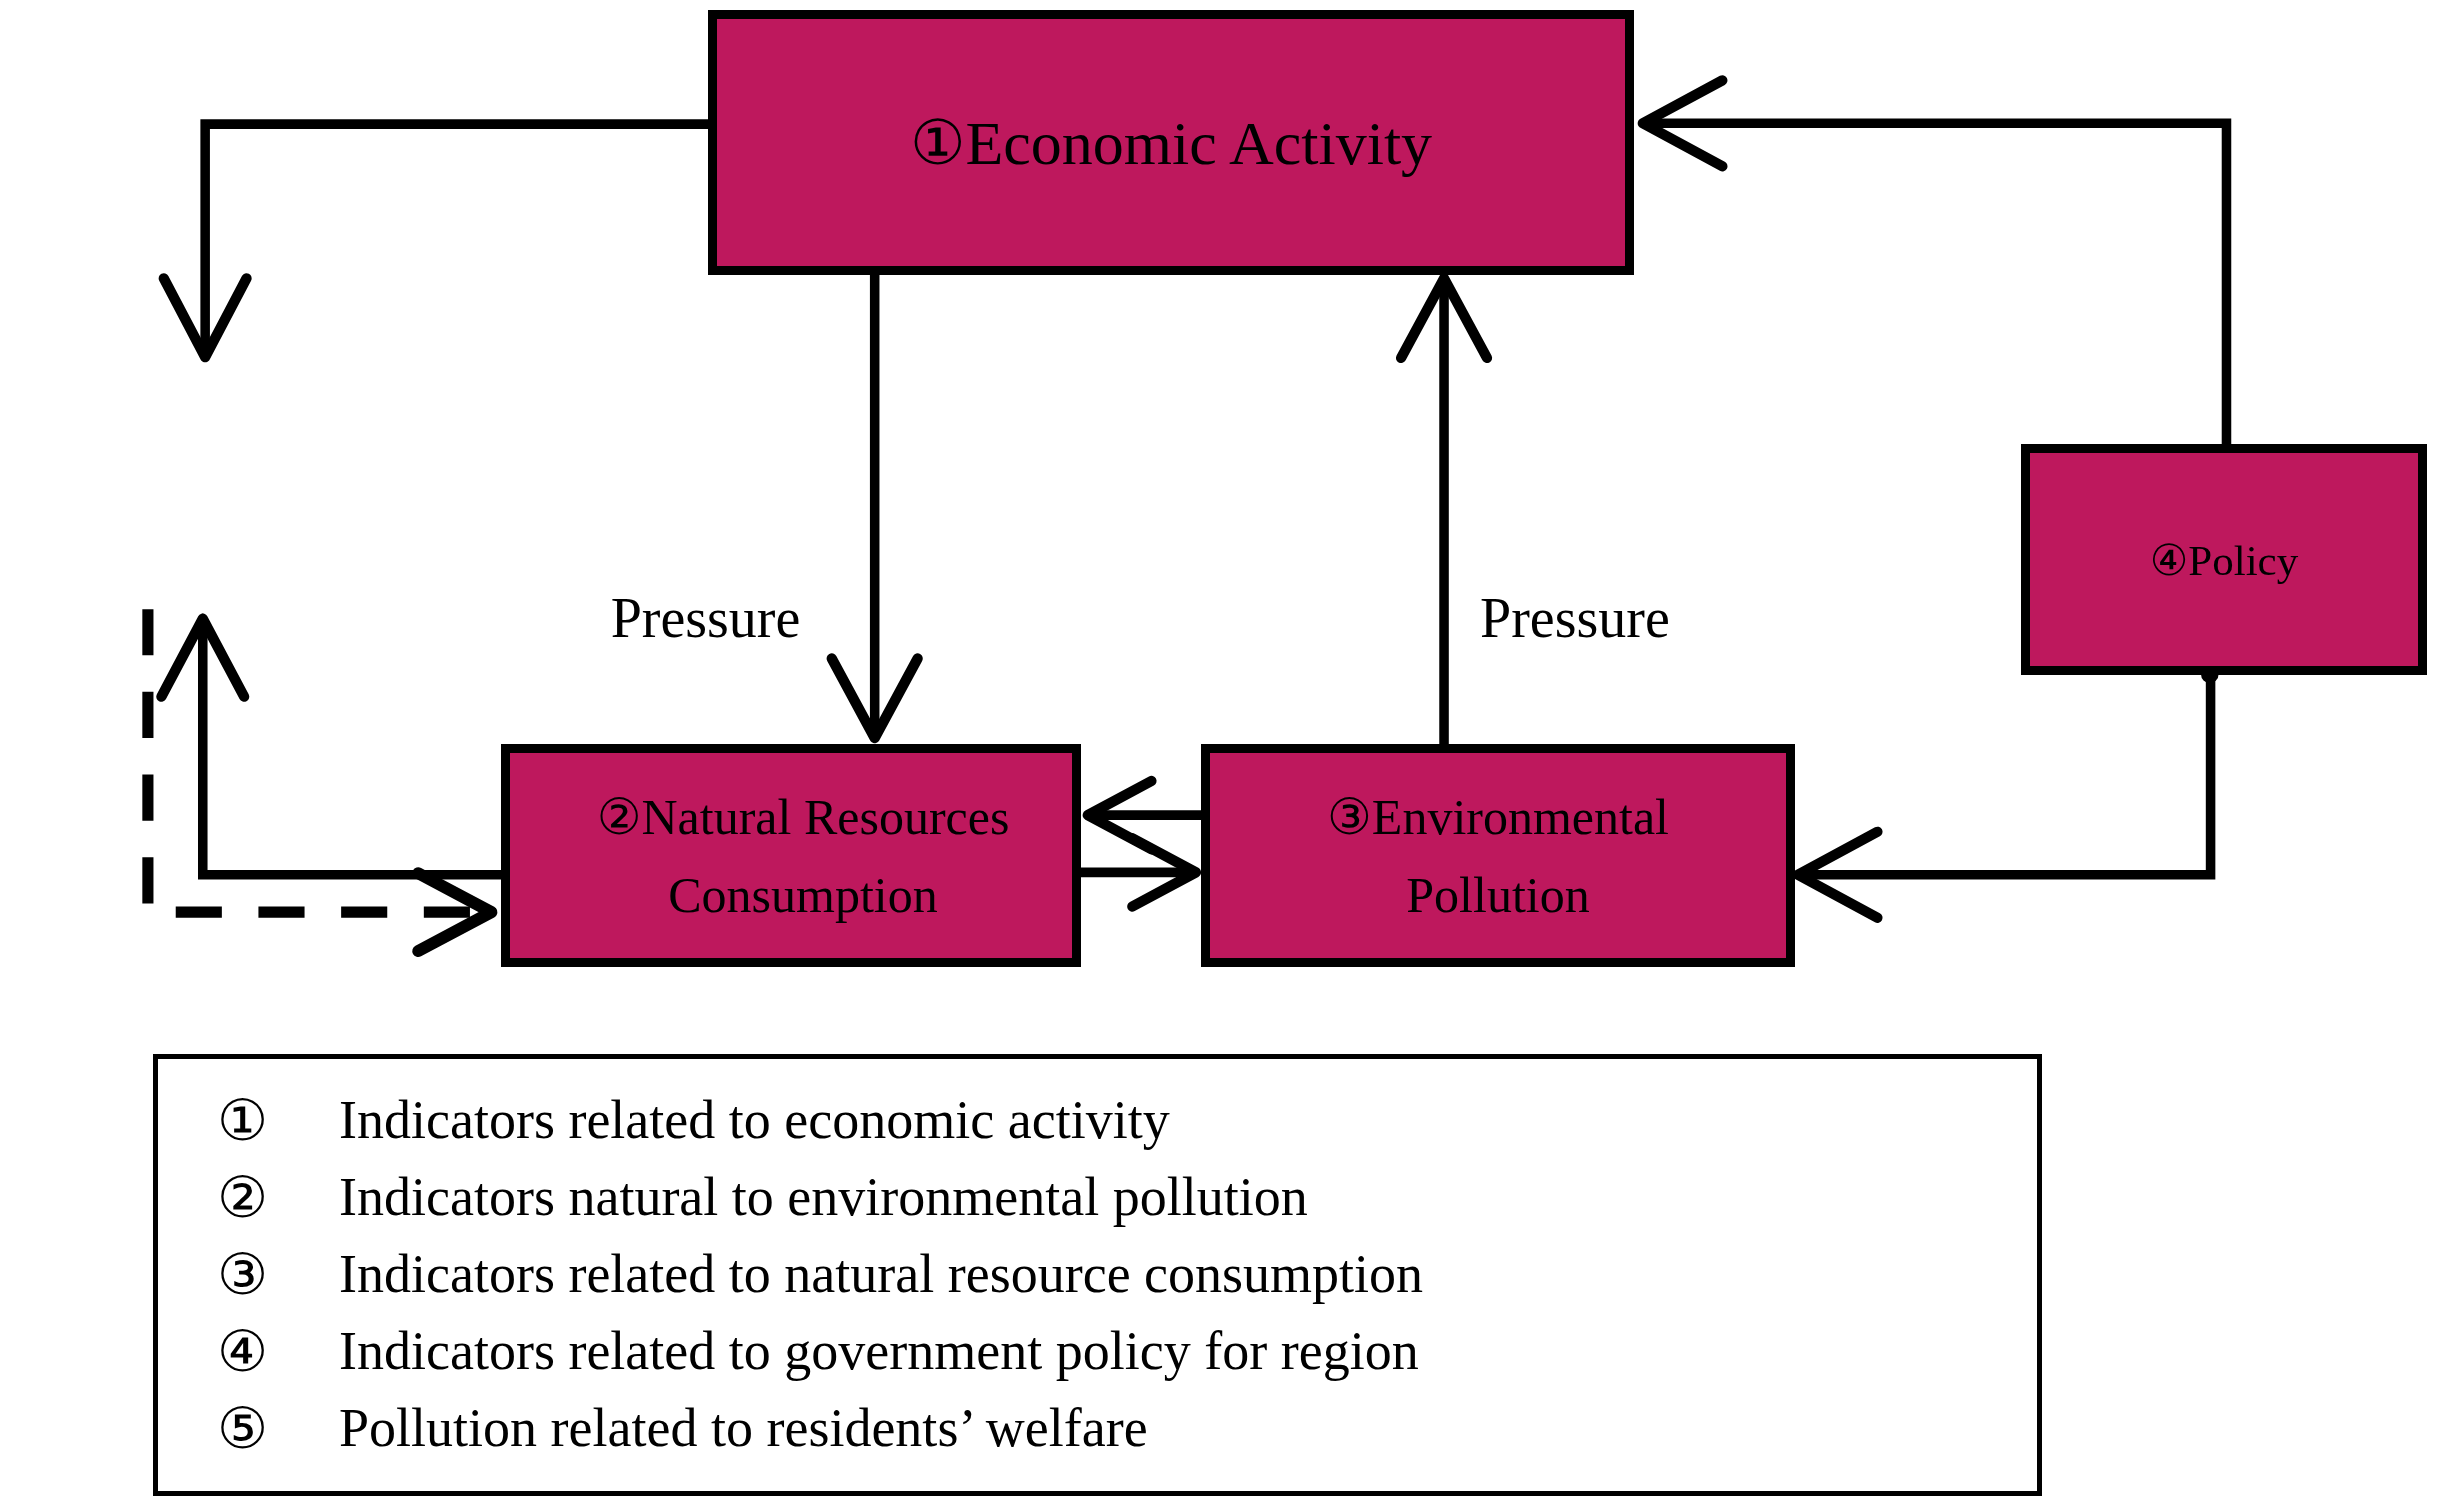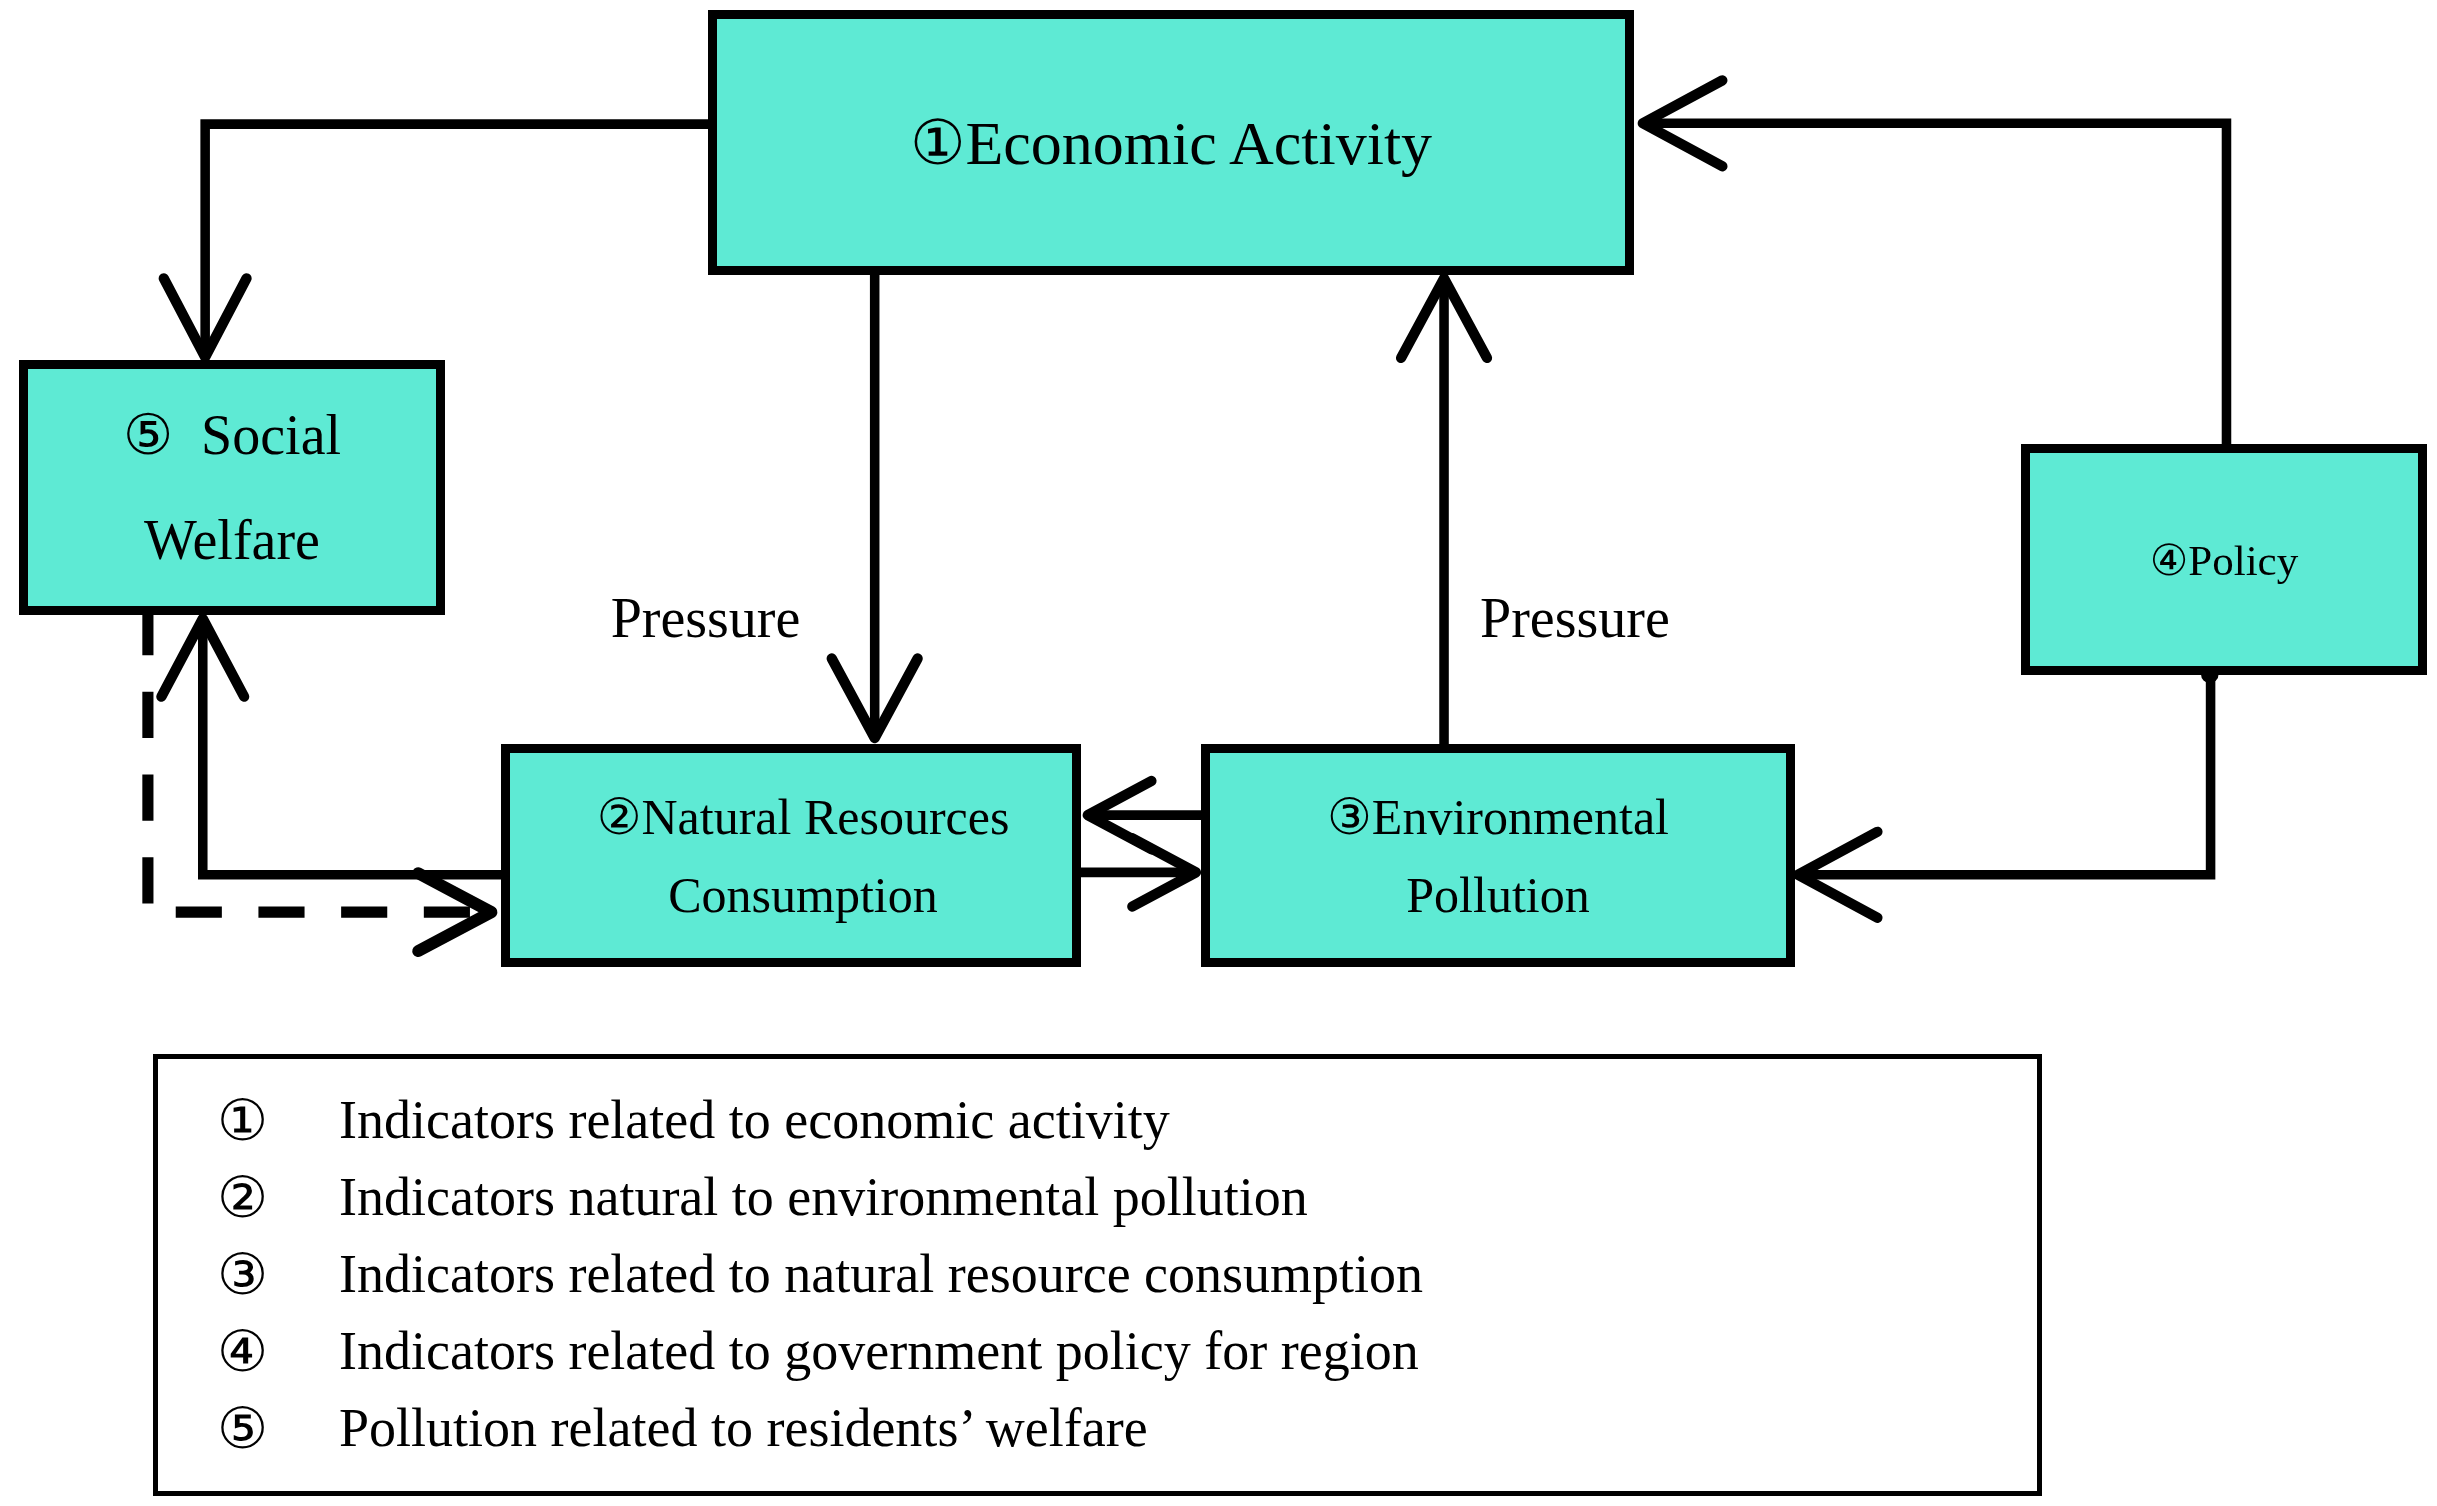--- a/index.html
+++ b/index.html
@@ -2,21 +2,21 @@
 <html style="font-size:12.7px"><head>
 <meta charset="utf-8">
 <style>
   html,body { margin:0; padding:0; background:#ffffff; }
   .canvas {
     position:relative; width:2438px; height:1507px; background:#ffffff;
     font-family:"Liberation Serif","DejaVu Serif",serif; color:#000000; overflow:hidden;
   }
   svg.connectors { position:absolute; left:0; top:0; width:2438px; height:1507px; z-index:1; }
   .node {
-    position:absolute; background:#5eead4; border:9.5px solid #000000; box-sizing:border-box;
+    position:absolute; background:#be185d; border:9.5px solid #000000; box-sizing:border-box;
     z-index:2; display:flex; flex-direction:column; align-items:center; justify-content:center;
     text-align:right;
   }
   .node .line { white-space:pre; }
   #node-ea     { left:708px;  top:9.5px;   width:926px; height:265px; font-size:62px; }
   #node-sw     { left:19px;   top:360px;  width:426px;  height:255px; font-size:56px; line-height:105px; }
   #node-nr     { left:501px;  top:744px;  width:580px;  height:223px; font-size:50px; line-height:78px;padding-left:24px; }
   #node-ep     { left:1201px; top:744px;  width:594px;  height:223px; font-size:50px; line-height:78px; }
   #node-policy { left:2021px; top:444px;  width:406px;  height:231px; font-size:43px; }
   .edge-label { position:absolute; z-index:3; font-size:56px; line-height:1; }
@@ -82,24 +82,20 @@
     <g>
       <path d="M186,766 V1147 H600" stroke-width="14" stroke-dasharray="58 46"></path>
       <path d="M618,1147 L526,1098 M618,1147 L526,1196" stroke-width="15" stroke-linecap="round"></path>
     </g>
   </svg>
 
   <div class="node" id="node-ea">
     <div class="line">①Economic Activity</div>
   </div>
 
-  <div class="node" id="node-sw">
-    <div class="line">⑤  Social</div>
-    <div class="line">Welfare</div>
-  </div>
 
   <div class="node" id="node-nr">
     <div class="line">②Natural Resources</div>
     <div class="line">Consumption</div>
   </div>
 
   <div class="node" id="node-ep">
     <div class="line">③Environmental</div>
     <div class="line">Pollution</div>
   </div>

